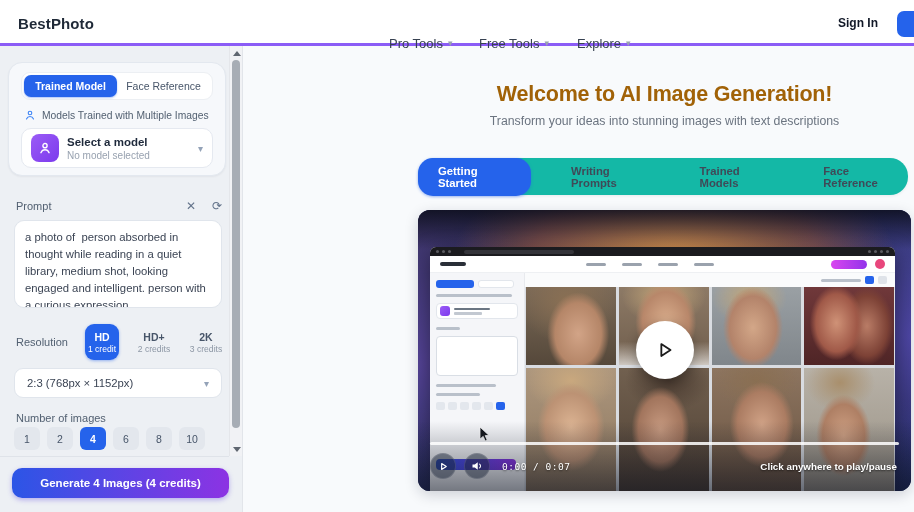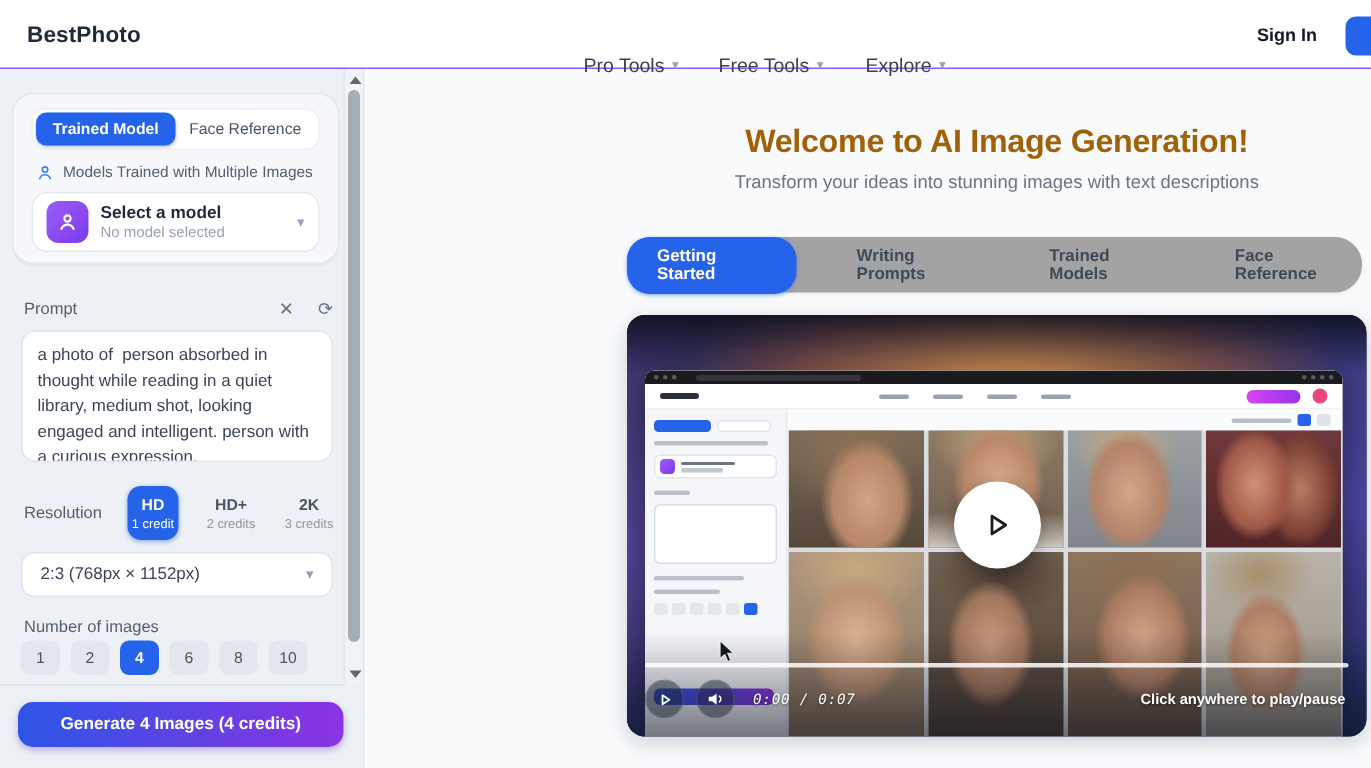--- a/index.html
+++ b/index.html
@@ -1,20 +1,20 @@
 <!DOCTYPE html>
 <html><head>
 <meta charset="utf-8">
 <style>
   * { margin:0; padding:0; box-sizing:border-box; }
   html,body { width:914px; height:512px; overflow:hidden; }
   body { font-family:"Liberation Sans", sans-serif; background:#f8fafc; position:relative; }
 
   
-  #navbar { position:absolute; top:0; left:0; width:914px; height:46px; background:#ffffff; border-bottom:1px solid #8b5cf6; z-index:5; }
+  #navbar { position:absolute; top:0; left:0; width:914px; height:46px; background:#ffffff; border-bottom:3px solid #8b5cf6; z-index:5; }
   .logo { position:absolute; left:18px; top:0; height:46px; display:flex; align-items:center; font-size:15px; font-weight:bold; color:#1f2937; letter-spacing:.1px; }
   .nav-item { position:absolute; top:0; height:46px; display:flex; align-items:center; gap:5px; font-size:13px; color:#374151; cursor:pointer;margin-top:20px; }
   .nav-chev { font-size:9px; color:#9aa3af; }
   #nav-pro { left:389px; } #nav-free { left:479px; } #nav-explore { left:577px; }
   #signin { position:absolute; left:838px; top:0; height:46px; display:flex; align-items:center; font-size:12px; font-weight:bold; color:#111827; cursor:pointer; }
   #signup-btn { position:absolute; left:897px; top:11px; width:46px; height:26px; border-radius:7px; background:#2563eb; }
 
   
   #sidebar { position:absolute; top:46px; left:0; width:243px; height:466px; background:#edf0f4; border-right:1px solid #e2e5ea; }
   #model-card { position:absolute; left:8px; top:16px; width:218px; height:114px; background:#f6f8fb; border:1px solid #e3e8ef; border-radius:14px; box-shadow:0 1px 2px rgba(15,23,42,.05); }
@@ -58,21 +58,21 @@
   .sb-arrow { position:absolute; left:3px; width:0; height:0; border-left:4px solid transparent; border-right:4px solid transparent; }
   #sb-up { top:5px; border-bottom:5px solid #5f6670; }
   #sb-down { bottom:4px; border-top:5px solid #5f6670; }
   #sb-thumb { position:absolute; left:2px; top:14px; width:8px; height:368px; border-radius:4px; background:#a7adb5; }
 
   
   #main { position:absolute; top:46px; left:243px; width:671px; height:466px; background:#f8fafc; }
   #main-title { position:absolute; left:175px; top:36px; width:493px; text-align:center; font-size:21.5px; font-weight:bold; color:#a16207; letter-spacing:-.2px; }
   #main-subtitle { position:absolute; left:175px; top:68px; width:493px; text-align:center; font-size:12.3px; color:#6b7480; }
 
-  #tabs-card { position:absolute; left:175px; top:112px; width:490px; height:37px; background:#a3a3a3; border-radius:18px; box-shadow:0 1px 3px rgba(15,23,42,.07); display:flex; align-items:center; justify-content:center; gap:30px; }
+  #tabs-card { position:absolute; left:175px; top:112px; width:490px; height:37px; background:#14b8a6; border-radius:18px; box-shadow:0 1px 3px rgba(15,23,42,.07); display:flex; align-items:center; justify-content:center; gap:30px; }
   .main-tab { font-size:11.3px; font-weight:bold; color:#3f4a58; cursor:pointer; padding:7px 10px; border-radius:15px; }
   .main-tab.active { background:#2563eb; color:#ffffff; padding:7px 20px; box-shadow:0 1px 3px rgba(37,99,235,.45); }
 
   
   #video { position:absolute; left:175px; top:164px; width:493px; height:281px; border-radius:12px; overflow:hidden; cursor:pointer; box-shadow:0 4px 14px rgba(15,23,42,.18); background:#101a36; }
   #wallpaper { position:absolute; inset:0;
     background:
       linear-gradient(180deg, rgba(12,14,28,.85) 0%, rgba(12,14,28,0) 14%),
       radial-gradient(ellipse 300px 150px at 52% 18%, rgba(242,166,84,.95), rgba(205,115,75,.55) 48%, rgba(120,60,80,0) 74%),
       radial-gradient(ellipse 190px 260px at 0% 55%, rgba(125,85,205,.55), rgba(125,85,205,0) 70%),
@@ -122,21 +122,21 @@
   .face5 { background:radial-gradient(ellipse 44px 58px at 50% 48%, #dcb493 0%, #bc9274 58%, rgba(0,0,0,0) 76%), radial-gradient(ellipse 64px 46px at 50% 10%, #c9a87e, rgba(0,0,0,0) 70%), linear-gradient(180deg,#ad977e,#8a745c); }
   .face6 { background:radial-gradient(ellipse 38px 56px at 46% 50%, #c79a80 0%, #a2755d 58%, rgba(0,0,0,0) 76%), radial-gradient(ellipse 60px 44px at 55% 10%, #4a3b31, rgba(0,0,0,0) 72%), linear-gradient(180deg,#71604f,#4e3f33); }
   .face7 { background:radial-gradient(ellipse 42px 56px at 56% 46%, #d0a286 0%, #ab7c62 58%, rgba(0,0,0,0) 76%), radial-gradient(ellipse 60px 42px at 50% 10%, #8a6f52, rgba(0,0,0,0) 70%), linear-gradient(180deg,#8d7560,#67513f); }
   .face8 { background:radial-gradient(ellipse 36px 54px at 44% 55%, #cfa184 0%, #ae7f64 58%, rgba(0,0,0,0) 76%), radial-gradient(ellipse 50px 40px at 40% 12%, #a98f6c, rgba(0,0,0,0) 70%), linear-gradient(180deg,#b8b2a8,#978f82); }
 
   #video-shade { position:absolute; left:0; right:0; bottom:0; height:70px; background:linear-gradient(180deg, rgba(10,16,30,0), rgba(10,16,30,.55)); }
   #play-overlay { position:absolute; left:50%; top:140px; transform:translate(-50%,-50%); width:58px; height:58px; border-radius:50%; background:#ffffff; box-shadow:0 3px 12px rgba(0,0,0,.3); display:flex; align-items:center; justify-content:center; cursor:pointer; }
   #progress-bar { position:absolute; left:12px; right:12px; top:232px; height:3px; border-radius:2px; background:rgba(255,255,255,.85); cursor:pointer; }
   #vc-row { position:absolute; left:12px; right:14px; top:242px; height:28px; display:flex; align-items:center; gap:8px; }
   .vc-circle { width:26px; height:26px; border-radius:50%; background:rgba(28,38,58,.5); border:1px solid rgba(255,255,255,.12); display:flex; align-items:center; justify-content:center; cursor:pointer; }
-  #vc-time { font-family:"DejaVu Sans Mono", monospace; font-size:9.5px; color:#ffffff; letter-spacing:.5px; margin-left:4px; text-shadow:0 1px 2px rgba(0,0,0,.5);font-style:italic; }
+  #vc-time { font-family:"DejaVu Sans Mono", monospace; font-size:9.5px; color:#ffffff; letter-spacing:.5px; margin-left:4px; text-shadow:0 1px 2px rgba(0,0,0,.5); }
   #vc-hint { margin-left:auto; font-size:9.8px; font-weight:bold; color:#ffffff; text-shadow:0 1px 2px rgba(0,0,0,.6); }
   #mini-cursor { position:absolute; left:42px; top:90px; }
 </style>
 </head>
 <body>
 
 <div id="navbar">
   <div class="logo">BestPhoto</div>
   <div class="nav-item" id="nav-pro">
     <span>Pro Tools</span>

